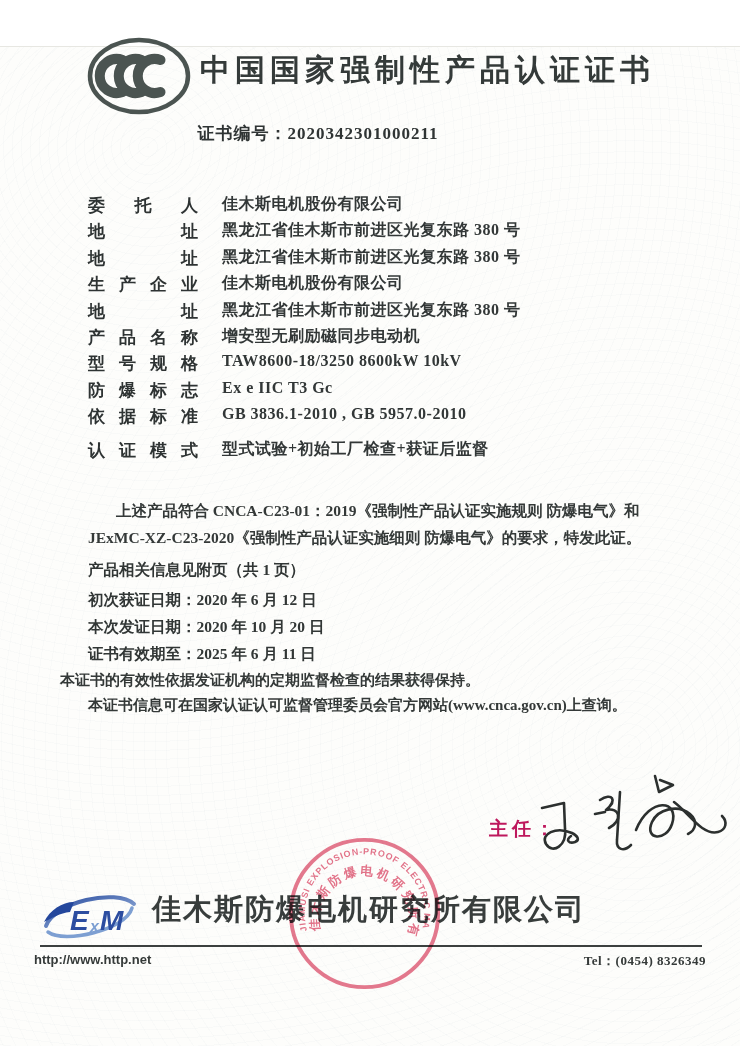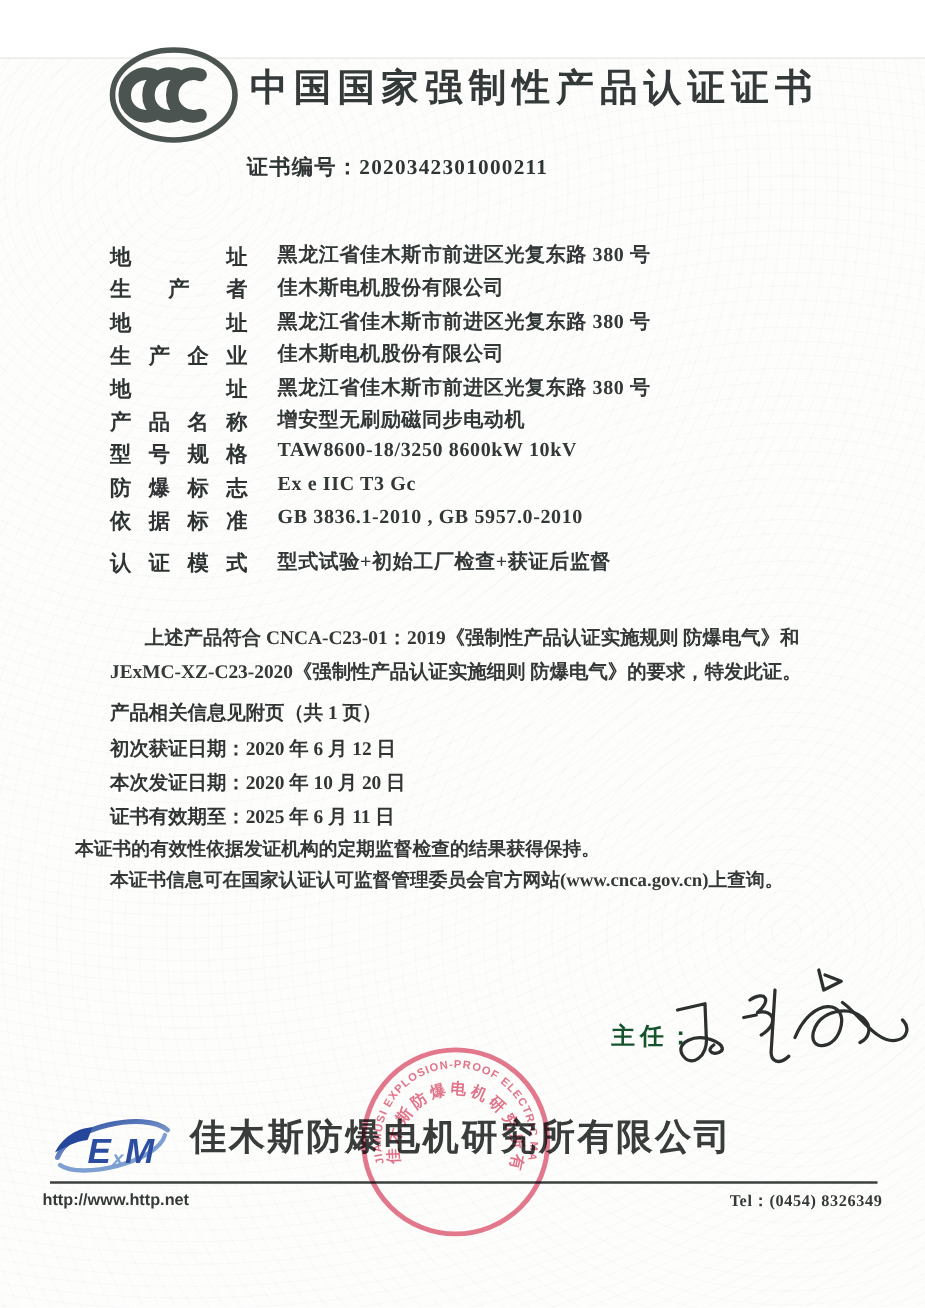--- a/index.html
+++ b/index.html
@@ -35,21 +35,21 @@
   
   .attach { position:absolute; left:88px; top:560px; font-size:15.5px; font-weight:bold; }
   .dates { position:absolute; left:88px; top:586px; font-size:15.5px; font-weight:bold; line-height:27px; }
   
   .notes { position:absolute; left:60px; top:668px; width:630px; font-size:15px;
     font-weight:bold; line-height:24.5px; color:#343938; }
   .notes .n1 { }
   .notes .n2 { text-align:left; padding-left:28px; }
   
   .sign-label { position:absolute; left:489px; top:816px; font-size:19px; font-weight:bold;
-    letter-spacing:4px; color:#14532d; }
+    letter-spacing:4px; color:#be185d; }
   .signature { position:absolute; left:524px; top:762px; width:210px; height:115px; }
   
   .seal { position:absolute; left:287px; top:836px; width:155px; height:155px;
     mix-blend-mode:multiply; opacity:0.92; z-index:5; }
   
   .jexm-logo { position:absolute; left:36px; top:882px; width:104px; height:66px; }
   .company { position:absolute; left:152px; top:890px; font-size:29px; font-weight:bold;
     letter-spacing:2px; color:#383d3c; font-family:"Liberation Sans","DejaVu Sans",sans-serif; }
   .foot-rule { position:absolute; left:40px; top:945px; width:662px; border-top:2px solid #3c403f; }
   .foot-row { position:absolute; left:34px; top:952px; width:672px; display:flex;
@@ -69,22 +69,22 @@
     <path d="M36.5,24 A 17,17 0 1 0 36.5,56"></path>
     <path d="M55.5,24 A 17,17 0 1 0 55.5,56"></path>
     <path d="M74.5,24 A 17,17 0 1 0 74.5,56"></path>
   </g>
 </svg>
 
 <div class="cert-title">中国国家强制性产品认证证书</div>
 <div class="cert-no">证书编号：2020342301000211</div>
 
 <div class="fields">
+  <div class="frow"><span class="flabel">委 托 人</span><span class="fvalue">佳木斯电机股份有限公司</span></div>
   <div class="frow"><span class="flabel">地 址</span><span class="fvalue">黑龙江省佳木斯市前进区光复东路 380 号</span></div>
-  <div class="frow"><span class="flabel">生 产 者</span><span class="fvalue">佳木斯电机股份有限公司</span></div>
   <div class="frow"><span class="flabel">地 址</span><span class="fvalue">黑龙江省佳木斯市前进区光复东路 380 号</span></div>
   <div class="frow"><span class="flabel">生 产 企 业</span><span class="fvalue">佳木斯电机股份有限公司</span></div>
   <div class="frow"><span class="flabel">地 址</span><span class="fvalue">黑龙江省佳木斯市前进区光复东路 380 号</span></div>
   <div class="frow"><span class="flabel">产 品 名 称</span><span class="fvalue">增安型无刷励磁同步电动机</span></div>
   <div class="frow"><span class="flabel">型 号 规 格</span><span class="fvalue">TAW8600-18/3250  8600kW  10kV</span></div>
   <div class="frow"><span class="flabel">防 爆 标 志</span><span class="fvalue">Ex e IIC T3 Gc</span></div>
   <div class="frow"><span class="flabel">依 据 标 准</span><span class="fvalue">GB 3836.1-2010 , GB 5957.0-2010</span></div>
   <div class="frow gap"><span class="flabel">认 证 模 式</span><span class="fvalue">型式试验+初始工厂检查+获证后监督</span></div>
 </div>
 

